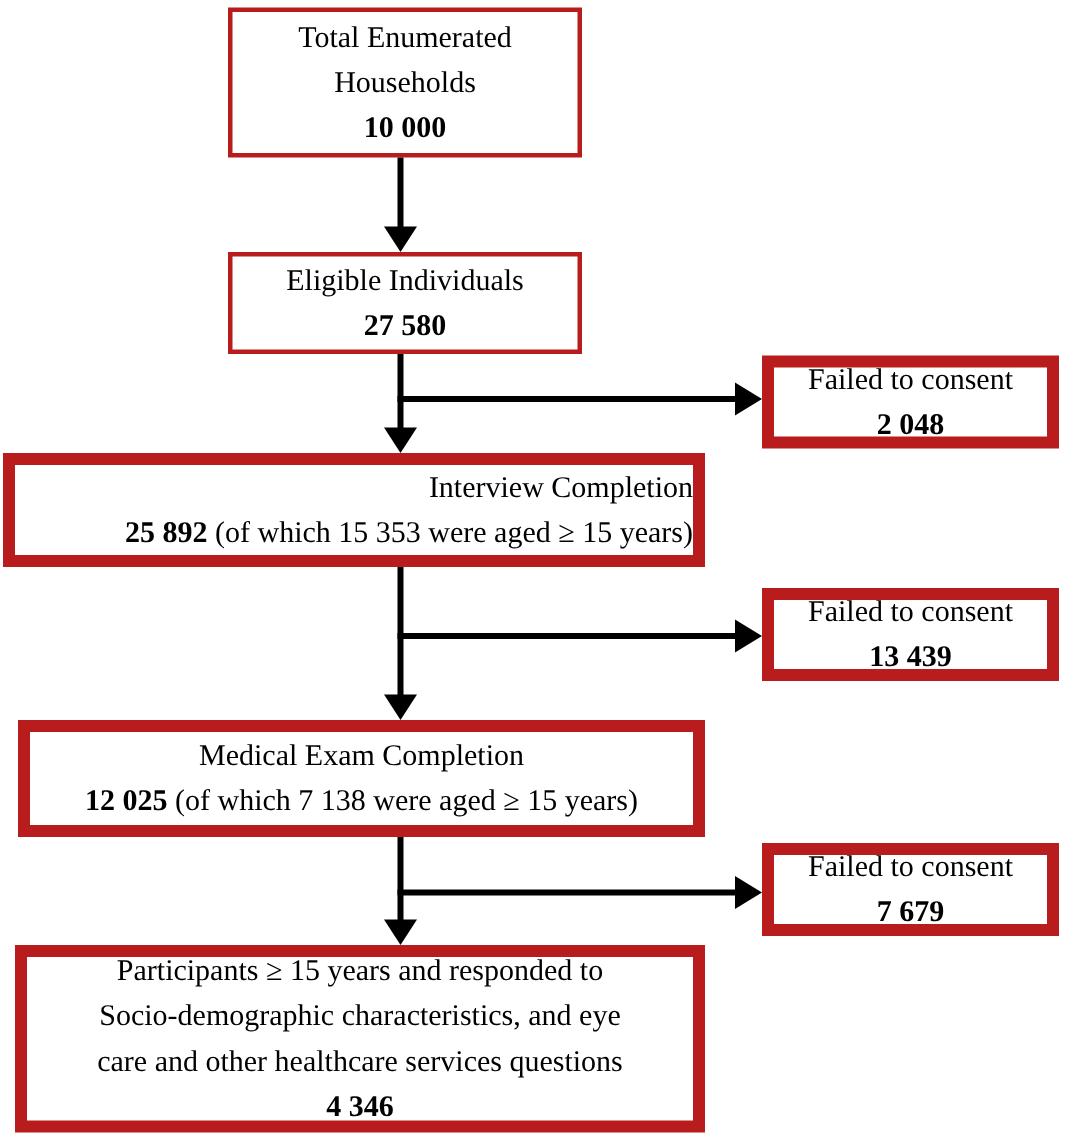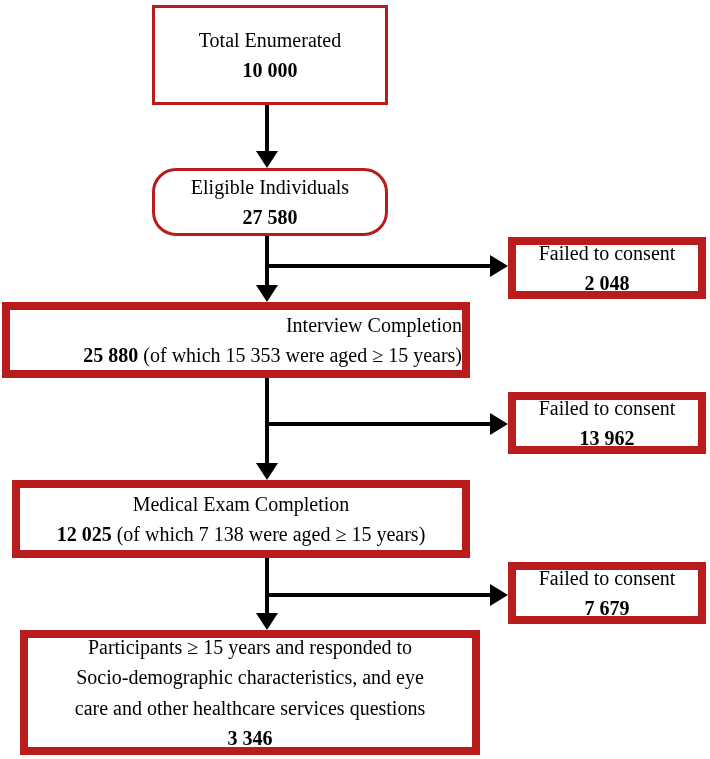--- a/index.html
+++ b/index.html
@@ -36,24 +36,24 @@
   }
   .head-right {
     position: absolute; width: 0; height: 0;
     border-top: 11px solid transparent;
     border-bottom: 11px solid transparent;
     border-left: 18px solid #000000;
   }
 
   
   #box-households   { left: 152px; top: 5px;   width: 236px; height: 100px; }
-  #box-eligible     { left: 152px; top: 168px; width: 236px; height: 68px; border-radius: 24px;  }
+  #box-eligible     { left: 152px; top: 168px; width: 236px; height: 68px;  }
   #box-interview    { left: 2px;   top: 302px; width: 468px; height: 76px; align-items: flex-end;  }
   #box-medical      { left: 12px;  top: 480px; width: 458px; height: 78px; text-align: center;  }
-  #box-participants { left: 20px;  top: 630px; width: 460px; height: 125px; line-height: 1.52; }
+  #box-participants { left: 10px;  top: 630px; width: 460px; height: 125px; line-height: 1.52; }
 
   
   #box-failed1 { left: 508px; top: 237px; width: 198px; height: 62px; }
   #box-failed2 { left: 508px; top: 392px; width: 198px; height: 62px; }
   #box-failed3 { left: 508px; top: 562px; width: 198px; height: 62px; }
 
   
   #shaft1  { left: 265px; top: 105px; width: 4px; height: 50px; }
   #head1   { left: 256px; top: 151px; }
   #shaft2  { left: 265px; top: 236px; width: 4px; height: 52px; }
@@ -69,20 +69,21 @@
   #branch3 { left: 265px; top: 593px; width: 226px; height: 4px; }
   #bhead3  { left: 490px; top: 584px; }
 </style>
 </head>
 <body>
 
 <div id="canvas">
 
   <div class="box thick" id="box-households">
     <div>Total Enumerated</div>
+    <div>Households</div>
     <div class="num">10 000</div>
   </div>
 
   <div class="line" id="shaft1"></div>
   <div class="head-down" id="head1"></div>
 
   <div class="box thick" id="box-eligible">
     <div>Eligible Individuals</div>
     <div class="num">27 580</div>
   </div>
@@ -92,31 +93,31 @@
   <div class="line" id="branch1"></div>
   <div class="head-right" id="bhead1"></div>
 
   <div class="box" id="box-failed1">
     <div>Failed to consent</div>
     <div class="num">2 048</div>
   </div>
 
   <div class="box" id="box-interview">
     <div>Interview Completion</div>
-    <div><span class="num">25 880</span><span> (of which 15 353 were aged ≥ 15 years)</span></div>
+    <div><span class="num">25 892</span><span> (of which 15 353 were aged ≥ 15 years)</span></div>
   </div>
 
   <div class="line" id="shaft3"></div>
   <div class="head-down" id="head3"></div>
   <div class="line" id="branch2"></div>
   <div class="head-right" id="bhead2"></div>
 
   <div class="box" id="box-failed2">
     <div>Failed to consent</div>
-    <div class="num">13 962</div>
+    <div class="num">13 439</div>
   </div>
 
   <div class="box" id="box-medical">
     <div>Medical Exam Completion</div>
     <div><span class="num">12 025</span><span> (of which 7 138 were aged ≥ 15 years)</span></div>
   </div>
 
   <div class="line" id="shaft4"></div>
   <div class="head-down" id="head4"></div>
   <div class="line" id="branch3"></div>
@@ -124,16 +125,16 @@
 
   <div class="box" id="box-failed3">
     <div>Failed to consent</div>
     <div class="num">7 679</div>
   </div>
 
   <div class="box" id="box-participants">
     <div>Participants ≥ 15 years and responded to</div>
     <div>Socio-demographic characteristics, and eye</div>
     <div>care and other healthcare services questions</div>
-    <div class="num">3 346</div>
+    <div class="num">4 346</div>
   </div>
 
 </div>
 
 </body></html>

